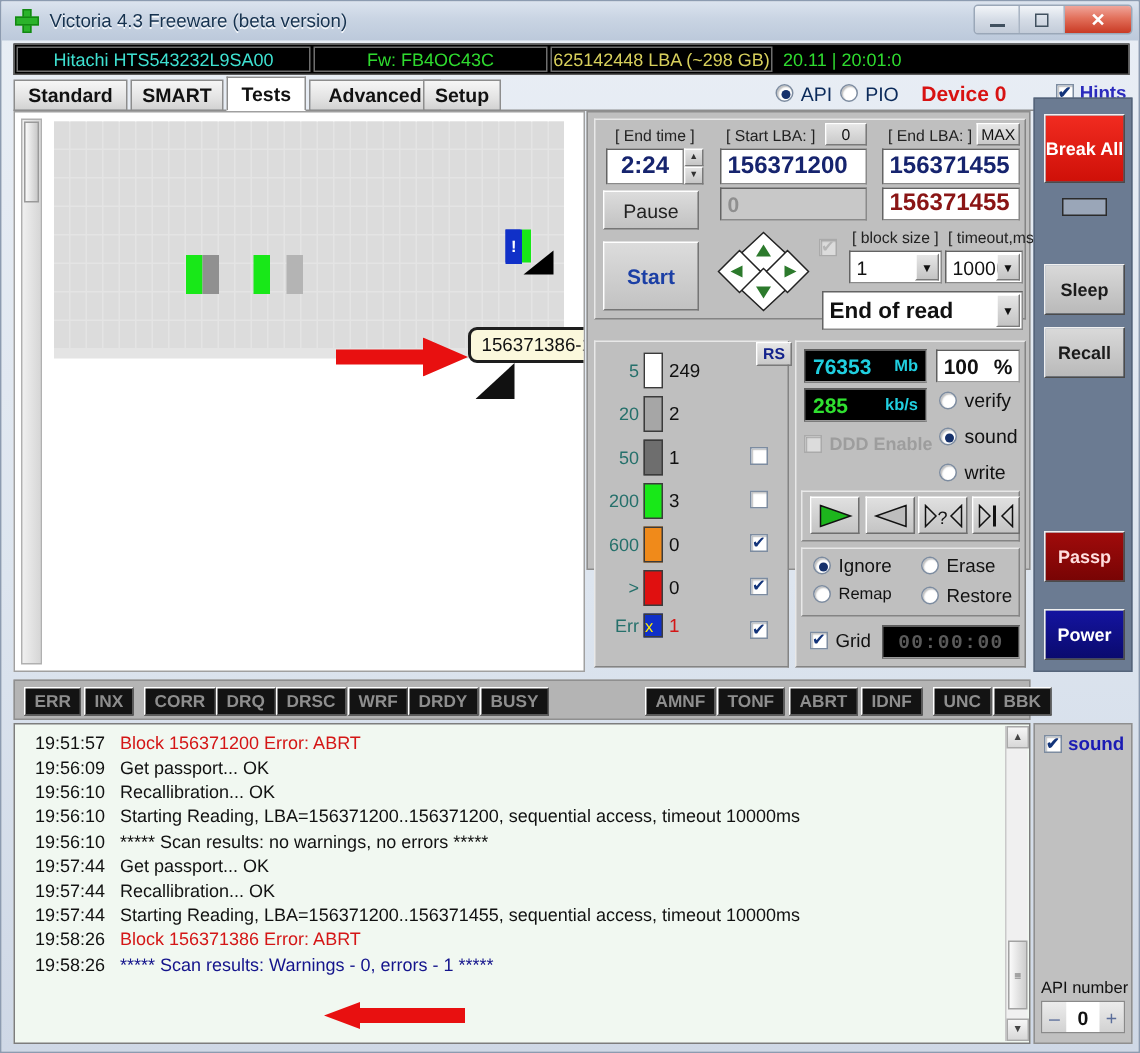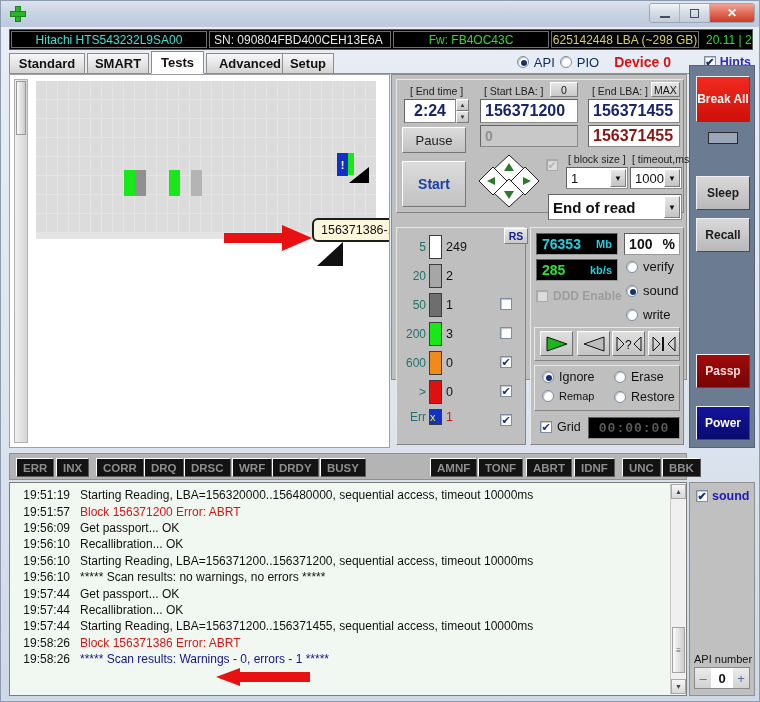--- a/index.html
+++ b/index.html
@@ -321,34 +321,34 @@
 </head>
 <body>
 
 <div id="app">
 
   <div class="titlebar">
     <div class="tb-icon">
       <span class="cross-v"></span>
         <span class="cross-h"></span>
     </div>
+    <div class="tb-title">Victoria 4.3 Freeware (beta version)</div>
     <div class="tb-buttons">
       <div class="tb-btn">
           <span class="dash"></span>
         </div>
       <div class="tb-btn">
           <span class="sq"></span>
         </div>
       <div class="tb-btn close">✕</div>
     </div>
   </div>
 
   <div class="infostrip">
     <div class="infocell c-model">Hitachi HTS543232L9SA00</div>
-    <div class="infocell c-serial">SN: 090804FBD400CEH13E6A</div>
     <div class="infocell c-fw">Fw: FB4OC43C</div>
     <div class="infocell c-lba">625142448 LBA (~298 GB)</div>
     <div class="infocell c-clock">20.11 | 20:01:0</div>
   </div>
 
   <div class="tabrow">
     <div class="tab-underline"></div>
     <div class="tab" style="left:0;width:76px">Standard</div>
     <div class="tab" style="left:78px;width:62px">SMART</div>
     <div class="tab active" style="left:142px;width:53px">Tests</div>
@@ -864,24 +864,20 @@
       <div class="flag" style="left: 468px;">TONF</div>
       <div class="flag" style="left: 516px;">ABRT</div>
       <div class="flag" style="left: 564px;">IDNF</div>
       <div class="flag" style="left: 612px;">UNC</div>
       <div class="flag" style="left: 652px;">BBK</div>
     </div>
 
   <div class="logbox">
     <div id="logrows" style="position:absolute;left:4px;top:4px;right:20px">
         <div class="logrow">
-          <span class="logtime">19:51:19</span>
-          <span class="logmsg">Starting Reading, LBA=156320000..156480000, sequential access, timeout 10000ms</span>
-        </div>
-        <div class="logrow">
           <span class="logtime">19:51:57</span>
           <span class="logmsg err">Block 156371200 Error: ABRT</span>
         </div>
         <div class="logrow">
           <span class="logtime">19:56:09</span>
           <span class="logmsg">Get passport... OK</span>
         </div>
         <div class="logrow">
           <span class="logtime">19:56:10</span>
           <span class="logmsg">Recallibration... OK</span>

